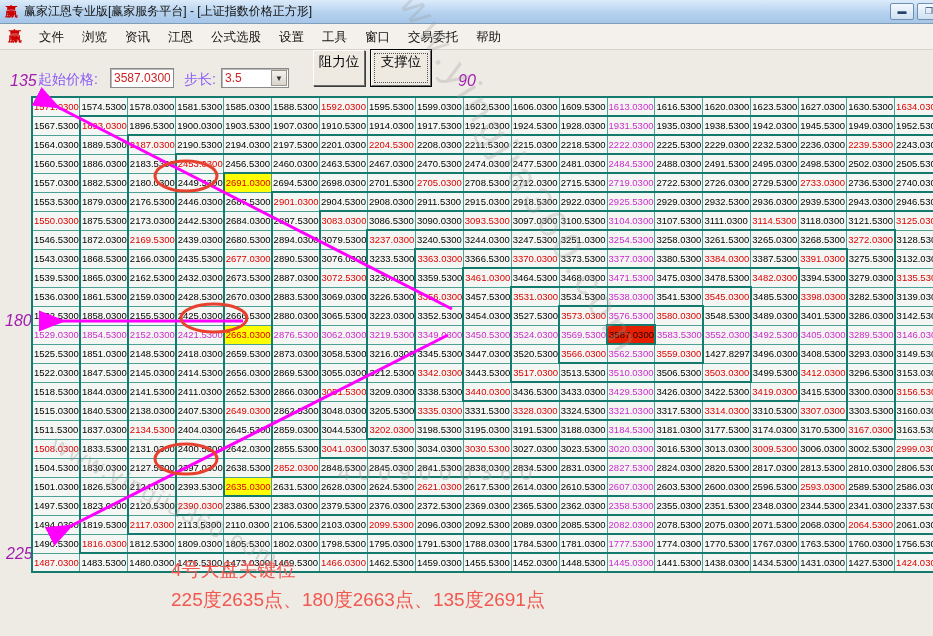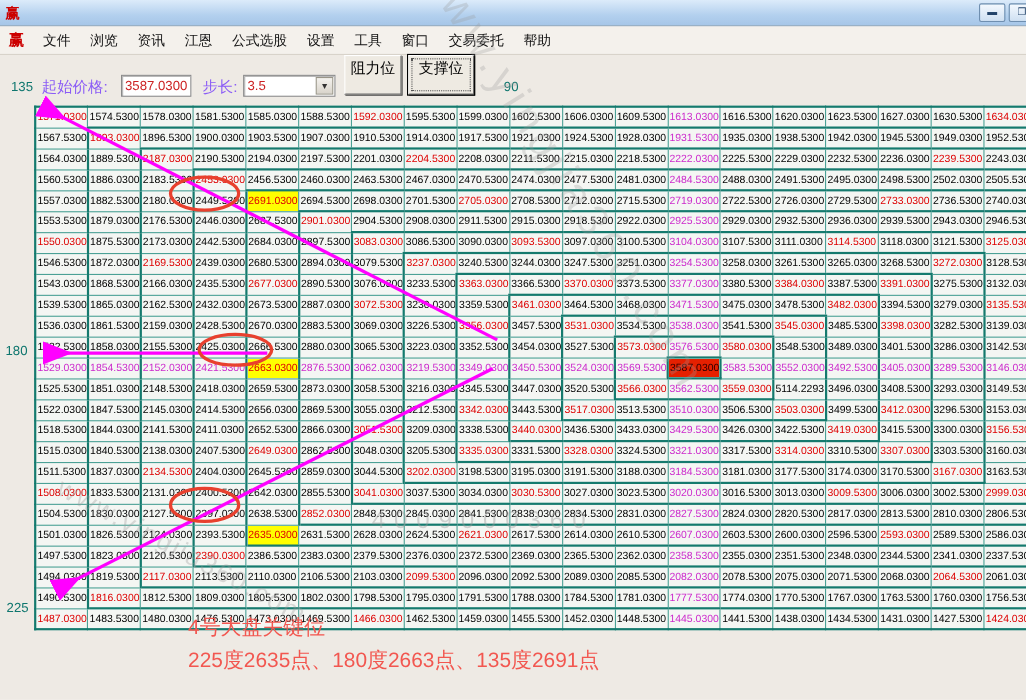--- a/index.html
+++ b/index.html
@@ -34,21 +34,21 @@
     background:linear-gradient(#f4f2ee,#d9d4cb); border:1px solid #9a9689;
     font-size:8px; color:#333; text-align:center; line-height:16px; }
   .tb-btn { position:absolute; top:0; height:36px; background:#eeeae2;
     border-top:1px solid #fff; border-left:1px solid #fff;
     border-right:1px solid #6c6c6c; border-bottom:1px solid #6c6c6c;
     box-shadow:1px 1px 0 #3c3c3c; font-size:13.5px; color:#000; text-align:center; line-height:21px; }
   .tb-btn.default { outline:1px solid #000; }
   .tb-btn.default .focusrect { position:absolute; inset:2px; border:1px dotted #555; }
 
   
-  .deg { position:absolute; font-size:12px; color:#0f766e; }
+  .deg { position:absolute; font-size:16px; color:#a21caf;font-style:italic; }
 
   
   #gann { position:absolute; left:31px; top:96px; border-collapse:collapse; table-layout:fixed;
     background:#f4f6f3; }
   #gann td { height:17.75px; padding:0 0 0 1px; font-size:9.5px; line-height:17px;
     color:#000; white-space:nowrap; overflow:hidden; border:1px solid #4ba196; }
   #gann td.bR { border-right:2px solid #157a6e; }
   #gann td.bB { border-bottom:2px solid #157a6e; }
   #gann { border:2px solid #157a6e; }
   #gann td.m { color:#cc2acc; }
@@ -61,37 +61,38 @@
   .wm { position:absolute; color:#9a9a9a; pointer-events:none; }
 
   
   .anno { position:absolute; left:171px; font-size:19px; color:#f25750; white-space:nowrap; }
 </style>
 </head>
 <body>
 
 <div class="titlebar">
   <span class="logo">赢</span>
+  <span class="ttext">赢家江恩专业版[赢家服务平台] - [上证指数价格正方形]</span>
   <div class="winbtns">
     <div class="winbtn">▬</div>
     <div class="winbtn">❐</div>
   </div>
 </div>
 
 <div class="menubar">
   <span class="mlogo">赢</span>
   <span id="menu-items"><span class="menu-item">文件</span><span class="menu-item">浏览</span><span class="menu-item">资讯</span><span class="menu-item">江恩</span><span class="menu-item">公式选股</span><span class="menu-item">设置</span><span class="menu-item">工具</span><span class="menu-item">窗口</span><span class="menu-item">交易委托</span><span class="menu-item">帮助</span></span>
 </div>
 
 <div class="toolbar">
   <span class="deg" style="left:10px; top:22px;">135</span>
   <span class="tb-label" style="left:38px;">起始价格:</span>
   <input class="tb-input" style="left: 110px; width: 64px;" value="3587.0300">
   <span class="tb-label" style="left:184px;">步长:</span>
-  <div class="combo" style="left:221px; width:84px;">
+  <div class="combo" style="left:221px; width:68px;">
     <span class="cval">3.5</span>
     <span class="carrow">▼</span>
   </div>
   <div class="tb-btn" style="left:313px; width:52px;">阻力位</div>
   <div class="tb-btn default" style="left:371px; width:60px;">
     <span>支撑位</span>
     <span class="focusrect"></span>
   </div>
   <span class="deg" style="left:458px; top:22px;">90</span>
   <span class="deg" style="left:903px; top:22px;margin-left:44px;">45</span>
@@ -407,21 +408,21 @@
         <td class="bR">2659.5300</td>
         <td class="bR">2873.0300</td>
         <td class="bR">3058.5300</td>
         <td class="bR">3216.0300</td>
         <td class="bR">3345.5300</td>
         <td class="bR">3447.0300</td>
         <td class="bR">3520.5300</td>
         <td class="r bB">3566.0300</td>
         <td class="m bB">3562.5300</td>
         <td class="r bR bB">3559.0300</td>
-        <td class="bR">5114.2293</td>
+        <td class="bR">1427.8297</td>
         <td class="bR">3496.0300</td>
         <td class="bR">3408.5300</td>
         <td class="bR">3293.0300</td>
         <td class="bR">3149.5300</td>
       </tr>
       <tr>
         <td class="bR">1522.0300</td>
         <td class="bR">1847.5300</td>
         <td class="bR">2145.0300</td>
         <td class="bR">2414.5300</td>

